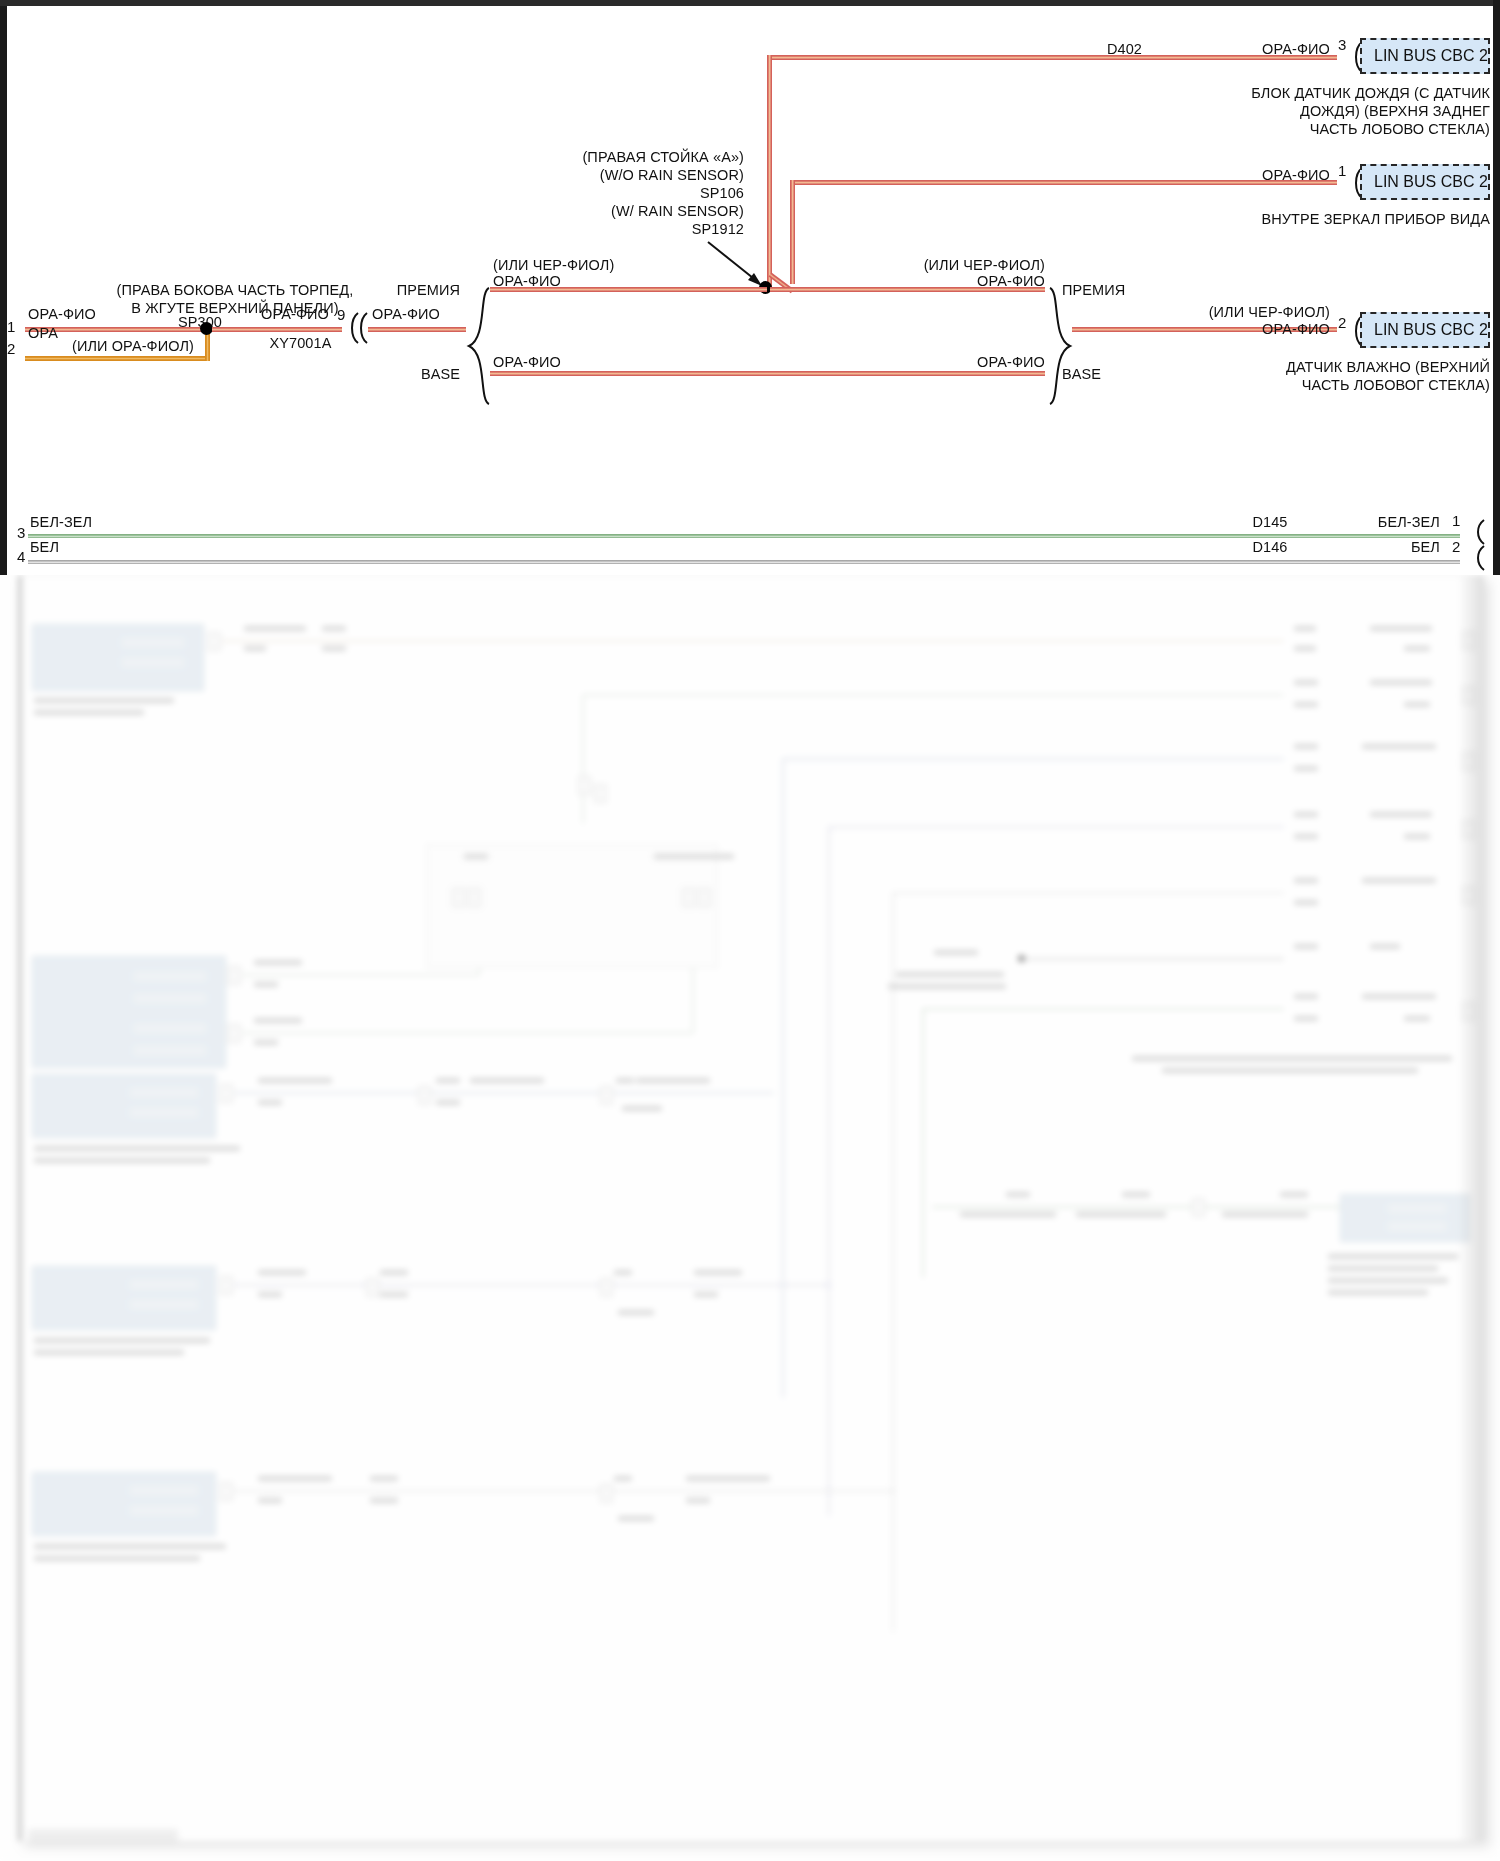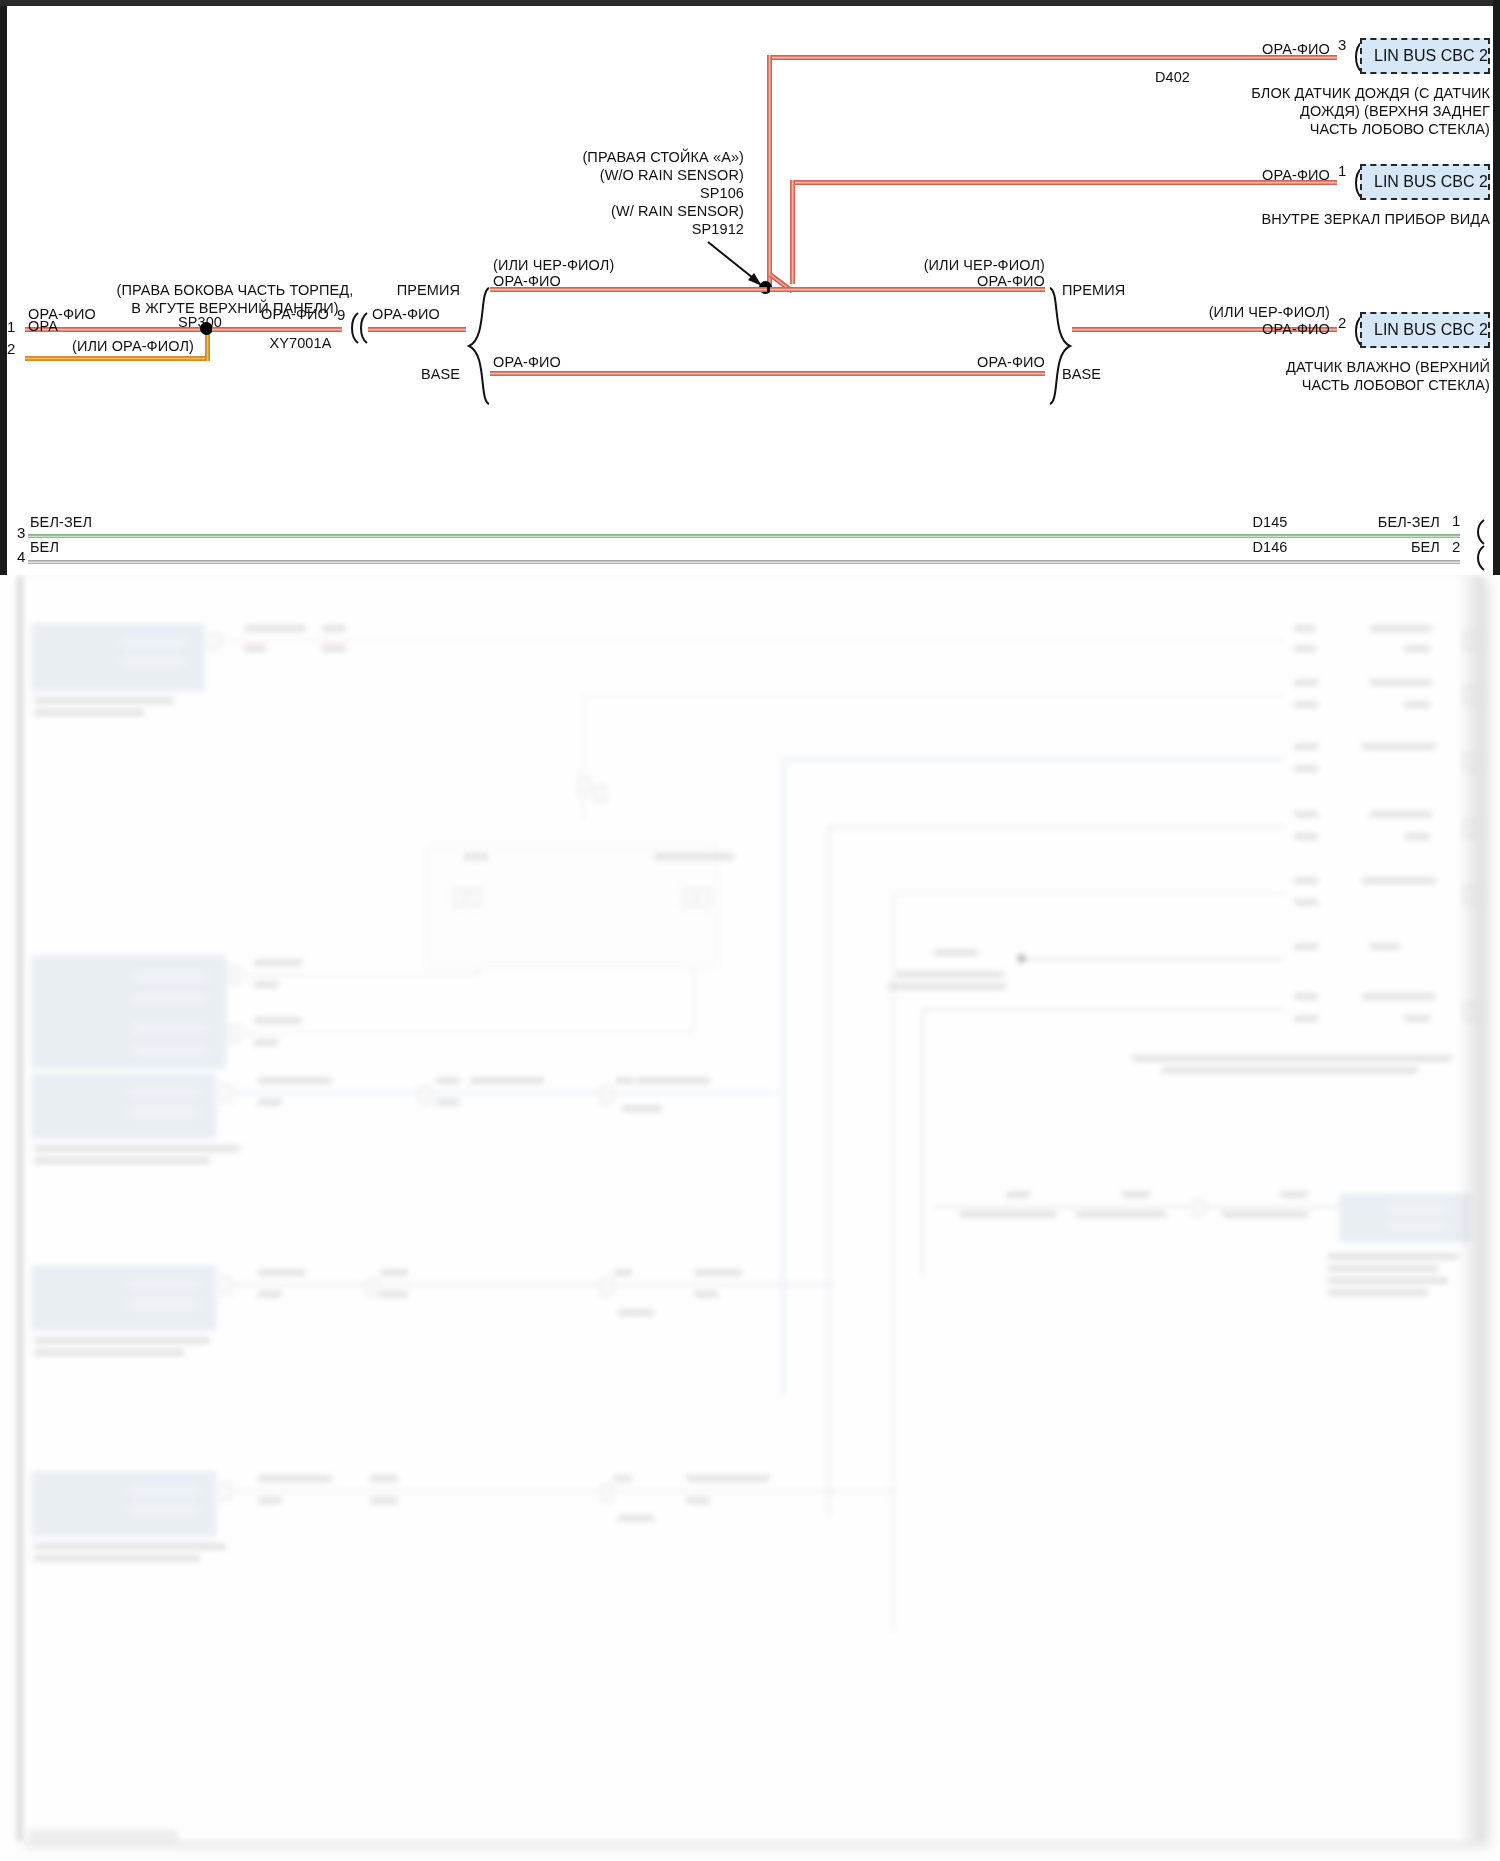--- a/index.html
+++ b/index.html
@@ -341,21 +341,21 @@
 
   <div id="sharp">
 
     <div class="bar-left"></div>
     <div class="bar-top"></div>
     <div class="bar-right"></div>
 
     <div class="wire h" style="left:767px;top:55px;width:570px;"></div>
     <div class="wire v" style="left:767px;top:55px;height:233px;"></div>
 
-    <div class="lbl r" style="left:1100px;top:40px;width:90px;margin-top:28px;">D402</div>
+    <div class="lbl r" style="left:1052px;top:40px;width:90px;">D402</div>
     <div class="lbl r" style="left:1210px;top:40px;width:120px;">ОРА-ФИО</div>
     <div class="pin" style="left:1338px;top:36px;">3</div>
 
     <svg class="bracesvg" style="left:1348px;top:40px;" width="18" height="34" viewBox="0 0 18 34">
       <path d="M14 2 C 6 8, 6 26, 14 32" fill="none" stroke="#111" stroke-width="2"></path>
     </svg>
 
     <div class="connbox" style="left:1360px;top:38px;width:130px;height:36px;">
       <span>LIN BUS CBC 2</span>
     </div>
@@ -391,21 +391,21 @@
     </svg>
 
     <div class="dot" style="left:759px;top:281px;"></div>
 
     <div class="pin" style="left:7px;top:318px;">1</div>
     <div class="pin" style="left:7px;top:340px;">2</div>
 
     <div class="lbl" style="left:28px;top:305px;">ОРА-ФИО</div>
     <div class="wire h" style="left:25px;top:327px;width:178px;"></div>
 
-    <div class="lbl" style="left:28px;top:317px;">ОРА</div>
+    <div class="lbl" style="left:28px;top:324px;">ОРА</div>
     <div class="lbl" style="left:72px;top:337px;">(ИЛИ ОРА-ФИОЛ)</div>
     <div class="wire orange h" style="left:25px;top:356px;width:185px;"></div>
     <div class="wire orange v" style="left:205px;top:327px;height:34px;"></div>
 
     <div class="lbl c" style="left:60px;top:281px;width:350px;">(ПРАВА БОКОВА ЧАСТЬ ТОРПЕД,</div>
     <div class="lbl c" style="left:60px;top:299px;width:350px;">В ЖГУТЕ ВЕРХНИЙ ПАНЕЛИ)</div>
     <div class="lbl c" style="left:140px;top:313px;width:120px;">SP300</div>
     <div class="dot" style="left:200px;top:322px;"></div>
 
     <div class="wire h" style="left:212px;top:327px;width:130px;"></div>

